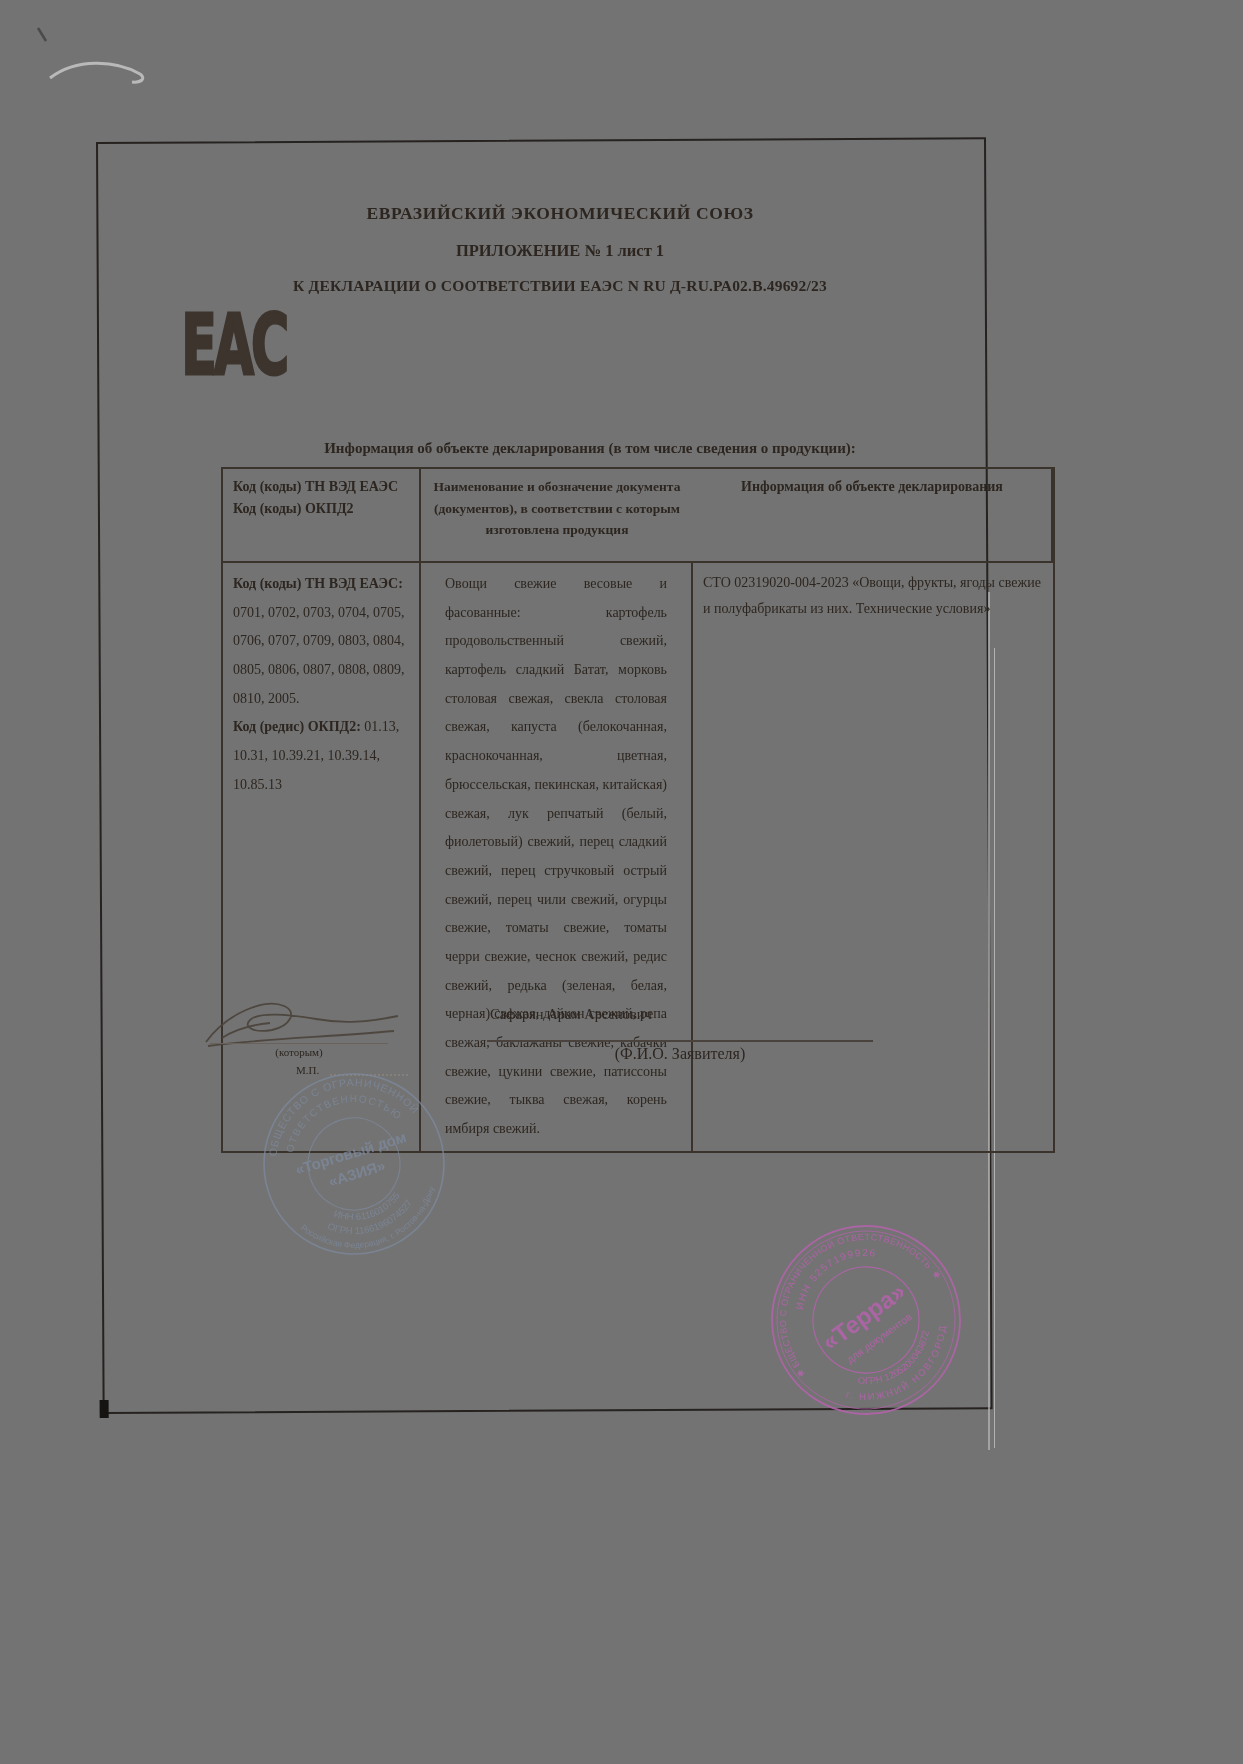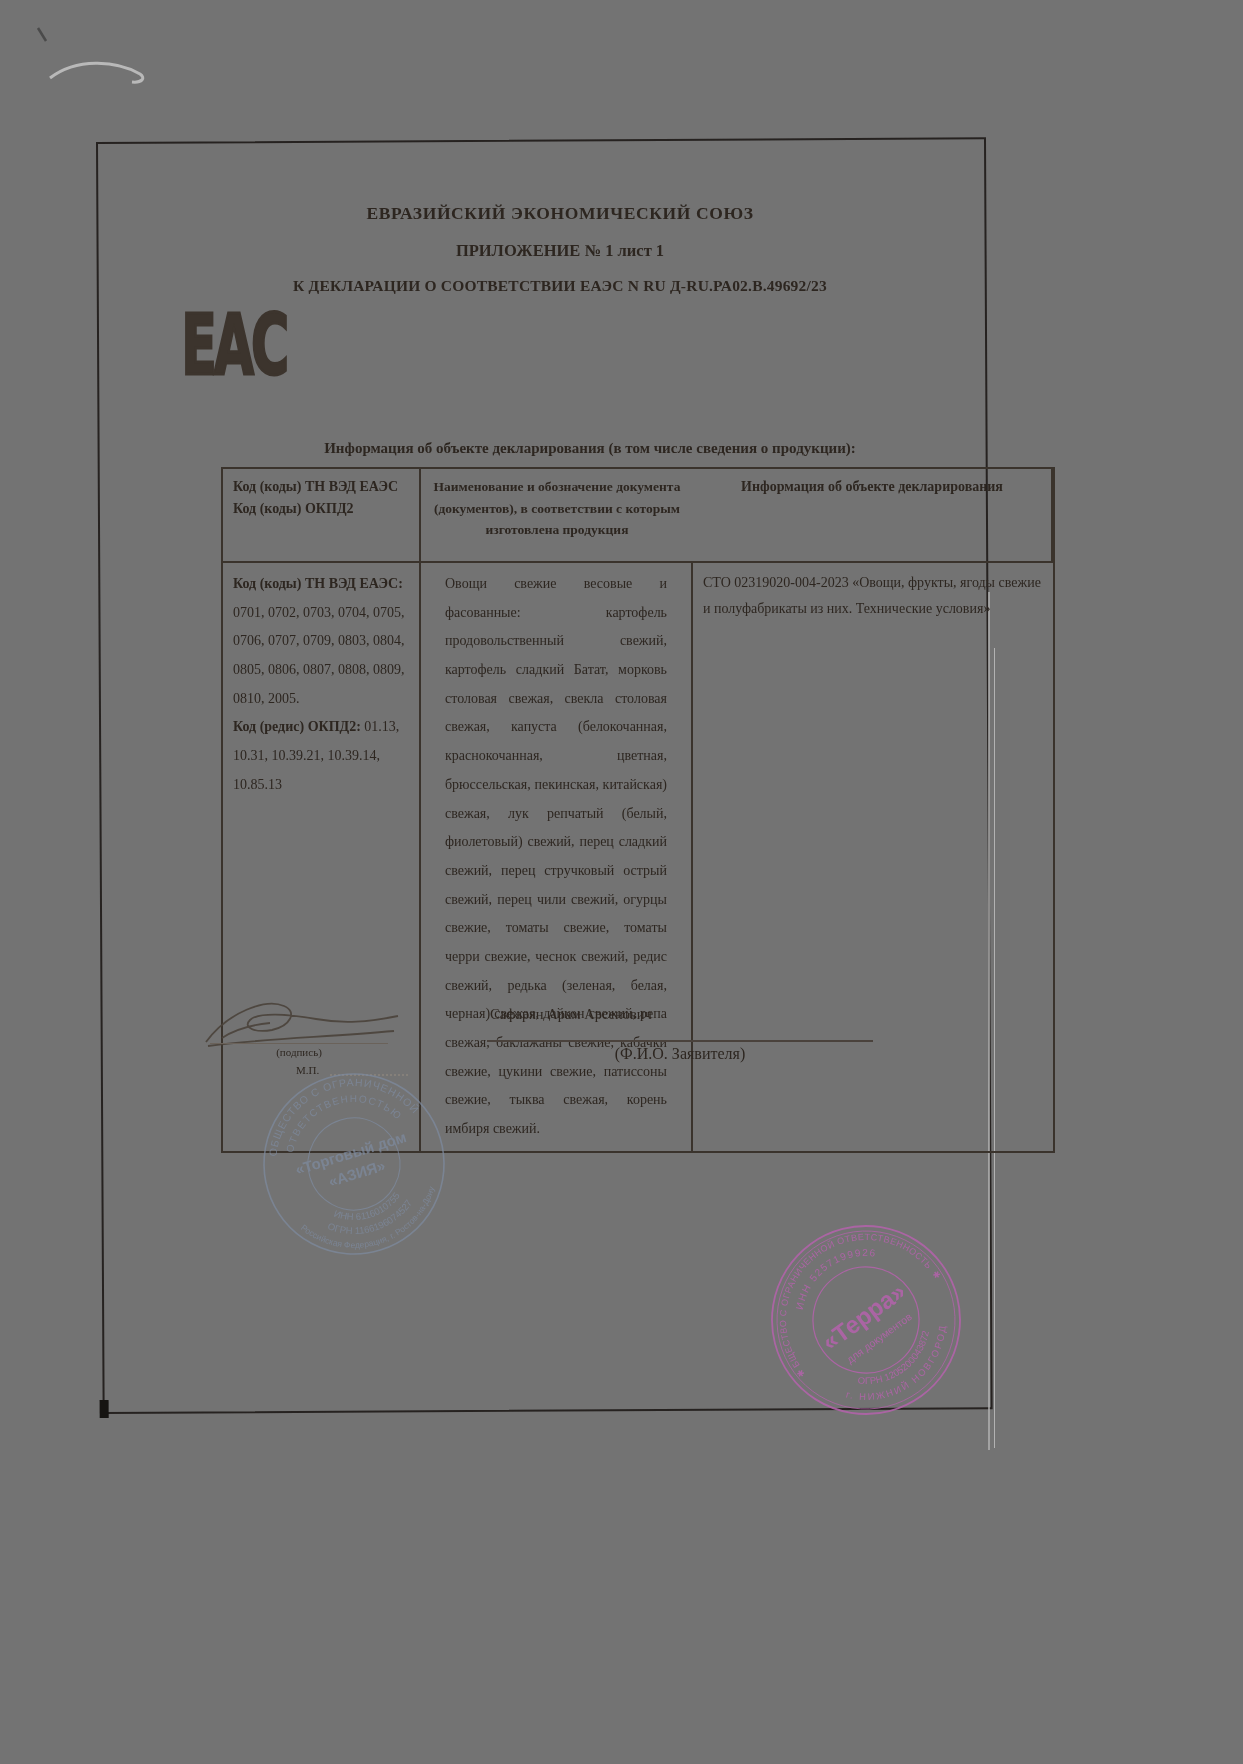--- a/index.html
+++ b/index.html
@@ -107,21 +107,21 @@
   </div>
 
   <svg class="signature-svg" width="210" height="66" viewBox="0 0 210 66">
     <g stroke="#4b433b" stroke-width="1.8" fill="none" opacity=".9">
       <path d="M8 50 C 30 20, 68 6, 86 14 C 100 20, 92 34, 74 38 C 58 41, 44 36, 52 28 C 60 20, 90 22, 118 27 C 146 32, 170 30, 200 24"></path>
       <path d="M10 54 C 60 47, 130 45, 196 39"></path>
       <path d="M24 46 C 36 38, 52 33, 72 31"></path>
     </g>
   </svg>
   <div class="sig-line"></div>
-  <div class="podpis-label">(подпись)</div>
+  <div class="podpis-label">(которым)</div>
 
   <div class="applicant-name">Сафарян Арам Арсенович</div>
   <div class="fio-line"></div>
   <div class="fio-label">(Ф.И.О. Заявителя)</div>
 
   <div class="mp-label">М.П.</div>
   <div class="mp-dots"></div>
 
   <svg class="stamp stamp-azia" width="232" height="192" viewBox="-116 -96 232 192">
     <g transform="rotate(-17)" stroke="none" fill="#7e8ba0">

